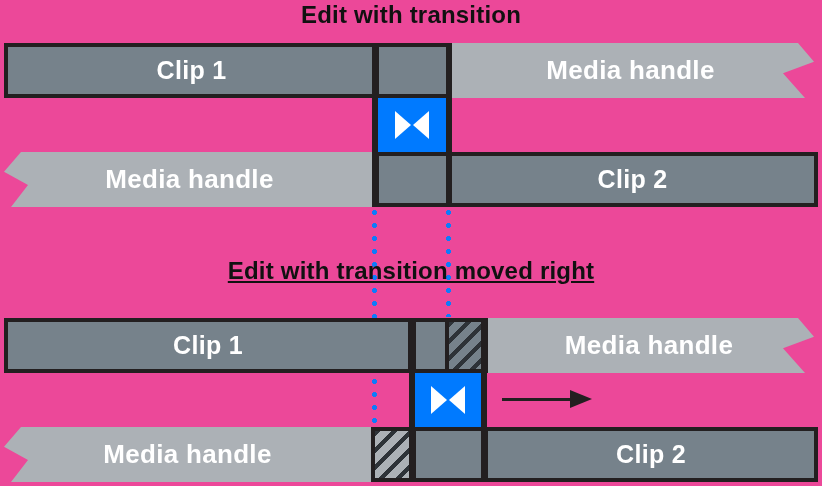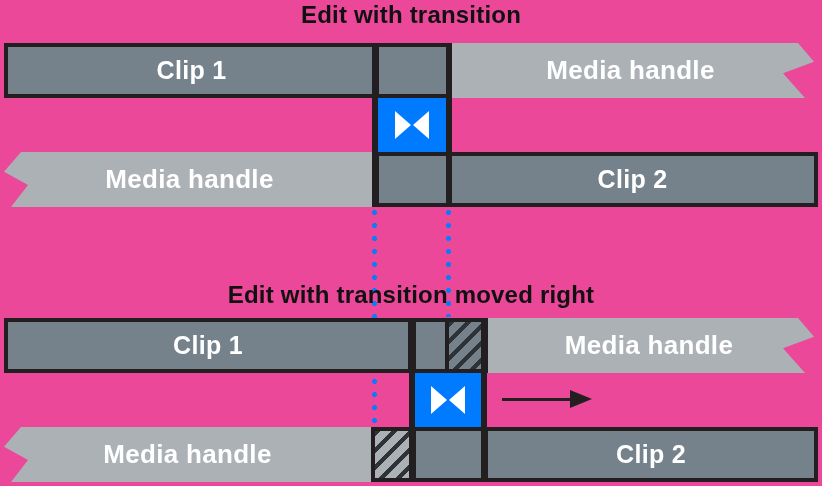--- a/index.html
+++ b/index.html
@@ -66,21 +66,21 @@
     <span class="lbl">Media handle</span>
   </div>
   <div class="abs seg" style="left:375px;top:152px;width:76px;height:55px;"></div>
   <div class="abs bar" style="left:447px;top:152px;width:371px;height:55px;">
     <span class="lbl">Clip 2</span>
   </div>
 
   <div class="abs vline" style="left:372px;top:43px;height:164px;"></div>
   <div class="abs vline" style="left:446px;top:43px;height:164px;"></div>
 
-  <div class="abs diagram-title" style="top:280px;">Edit with transition moved right</div>
+  <div class="abs diagram-title" style="top:256px;text-decoration:underline;">Edit with transition moved right</div>
 
   <div class="abs handle torn-right" style="left:484px;top:318px;width:330px;height:55px;">
     <span class="lbl">Media handle</span>
   </div>
   <div class="abs bar" style="left:4px;top:318px;width:408px;height:55px;">
     <span class="lbl">Clip 1</span>
   </div>
   <div class="abs seg" style="left:412px;top:318px;width:37px;height:55px;"></div>
   <div class="abs hatch hatch-dark" style="left:445px;top:318px;width:43px;height:55px;"></div>
 

